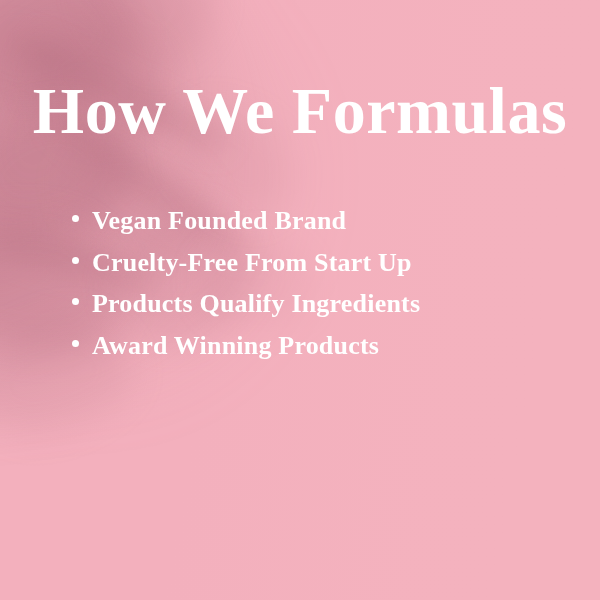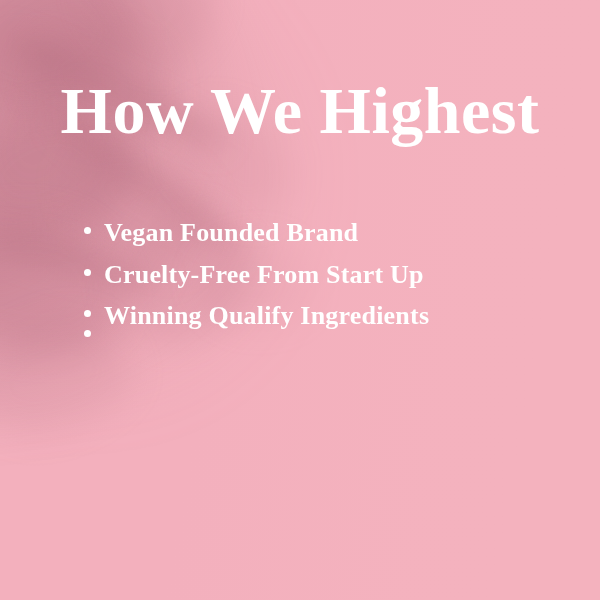--- a/index.html
+++ b/index.html
@@ -94,21 +94,21 @@
     font-weight: 700;
     letter-spacing: 0.5px;
     font-family: "Liberation Serif", "DejaVu Serif", serif;
     white-space: nowrap;
   }
 
   .feature-list {
     position: absolute;
     left: 72px;
     top: 200px;
-    margin: 12px;
+    margin: 0;
     padding: 0;
     list-style: none;
   }
 
   .feature-item {
     display: flex;
     align-items: baseline;
     height: 41.5px;
     color: #ffffff;
     font-size: 26px;
@@ -152,34 +152,35 @@
     <div class="leaf l7"></div>
     <div class="leaf l5"></div>
     <div class="leaf l6"></div>
     <div class="leaf l9"></div>
     <div class="leaf l8"></div>
     <div class="bg-even"></div>
   </div>
 
   <div class="content">
 
-    <h1 class="poster-title">How We Highest</h1>
+    <h1 class="poster-title">How We Formulas</h1>
 
     <ul class="feature-list">
       <li class="feature-item">
         <span class="bullet-dot"></span>
         <span class="feature-text">Vegan Founded Brand</span>
       </li>
       <li class="feature-item">
         <span class="bullet-dot"></span>
         <span class="feature-text">Cruelty-Free From Start Up</span>
       </li>
       <li class="feature-item">
         <span class="bullet-dot"></span>
-        <span class="feature-text">Winning Qualify Ingredients</span>
+        <span class="feature-text">Products Qualify Ingredients</span>
       </li>
       <li class="feature-item">
         <span class="bullet-dot"></span>
+        <span class="feature-text">Award Winning Products</span>
       </li>
     </ul>
 
   </div>
 </div>
 
 </body></html>

